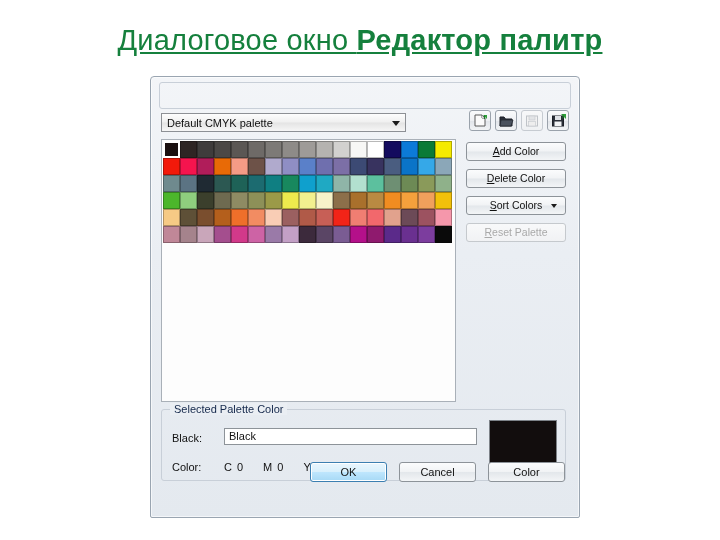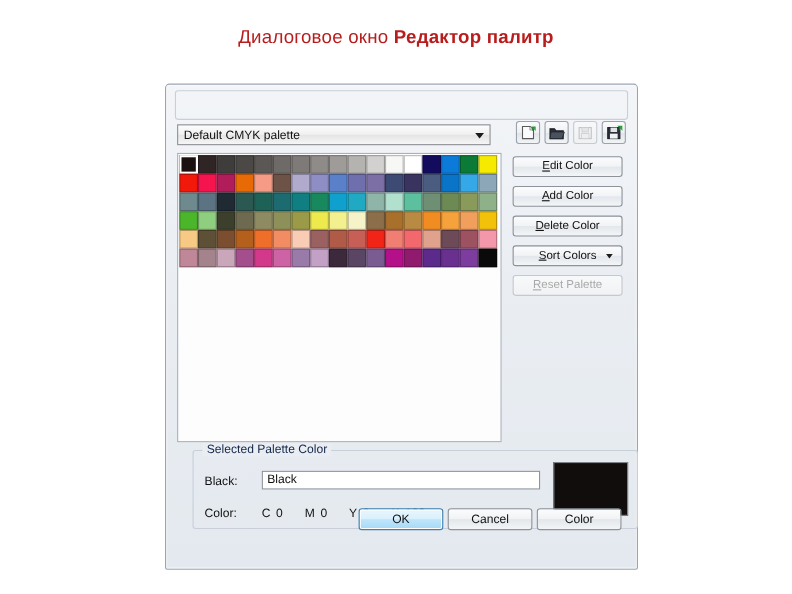--- a/index.html
+++ b/index.html
@@ -15,24 +15,25 @@
     position: relative;
   }
 
   
   #slide-title {
     position: absolute;
     left: 0;
     top: 24px;
     width: 720px;
     text-align: center;
-    font-size: 17px;
-    color: #b91c1c;
+    font-size: 29px;
+    color: #15803d;
     letter-spacing: 0.2px;
     white-space: nowrap;
+    text-decoration: underline;
   }
   #slide-title .t-normal { font-weight: normal; }
   #slide-title .t-bold { font-weight: bold; }
 
   
   #dialog {
     position: absolute;
     left: 150px;
     top: 76px;
     width: 430px;
@@ -97,21 +98,21 @@
     border: 1px solid #c8cfd8;
     border-radius: 3px;
     background: transparent;
     box-sizing: border-box;
   }
 
   .palette-select {
     position: absolute;
     left: 10px;
     top: 36px;
-    width: 285px;
+    width: 245px;
     height: 19px;
     background: linear-gradient(to bottom, #fdfdfd 0%, #f0f0f0 48%, #e4e4e4 52%, #f6f6f6 100%);
     border: 1px solid #8d9095;
     box-sizing: border-box;
     font-size: 11px;
     color: #111;
     padding-left: 5px;
     line-height: 18px;
     cursor: pointer;
   }
@@ -226,21 +227,20 @@
   
   .sel-group {
     position: absolute;
     left: 10px;
     top: 332px;
     width: 405px;
     height: 72px;
     border: 1px solid #c8cfd8;
     border-radius: 3px;
     box-sizing: border-box;
-    margin-left: 14px;
   }
   .sel-legend {
     position: absolute;
     left: 8px;
     top: -7px;
     background: #eaeef3;
     padding: 0 4px;
     font-size: 11px;
     color: #14284b;
   }
@@ -294,21 +294,21 @@
   }
 
   
   .footer {
     position: absolute;
     left: 0;
     bottom: 9px;
     width: 100%;
     display: flex;
     justify-content: flex-end;
-    gap: 4px;
+    gap: 12px;
     padding-right: 14px;
     box-sizing: border-box;
   }
   .footer .fbtn {
     width: 77px;
     height: 20px;
     border: 1px solid #8d9399;
     border-radius: 3px;
     background: linear-gradient(to bottom, #fbfcfd 0%, #f1f3f5 48%, #e3e7eb 52%, #f3f5f7 100%);
     font-size: 11px;
@@ -480,21 +480,20 @@
           <div class="swatch" style="background: rgb(180, 16, 138);"></div>
           <div class="swatch" style="background: rgb(143, 26, 110);"></div>
           <div class="swatch" style="background: rgb(91, 42, 138);"></div>
           <div class="swatch" style="background: rgb(106, 48, 144);"></div>
           <div class="swatch" style="background: rgb(124, 61, 158);"></div>
           <div class="swatch" style="background: rgb(10, 10, 10);"></div>
         </div>
     </div>
 
     <div class="side-buttons" id="side-buttons">
-        <button class="btn"><span><span class="u">E</span>dit Color</span></button>
         <button class="btn"><span><span class="u">A</span>dd Color</span></button>
         <button class="btn"><span><span class="u">D</span>elete Color</span></button>
         <button class="btn split"><span><span class="u">S</span>ort Colors</span><span class="caret"></span></button>
         <button class="btn disabled"><span><span class="u">R</span>eset Palette</span></button>
       </div>
 
     <div class="sel-group">
       <div class="sel-legend">Selected Palette Color</div>
       <div class="sel-row-name">Black:</div>
       <div class="name-input">Black</div>

